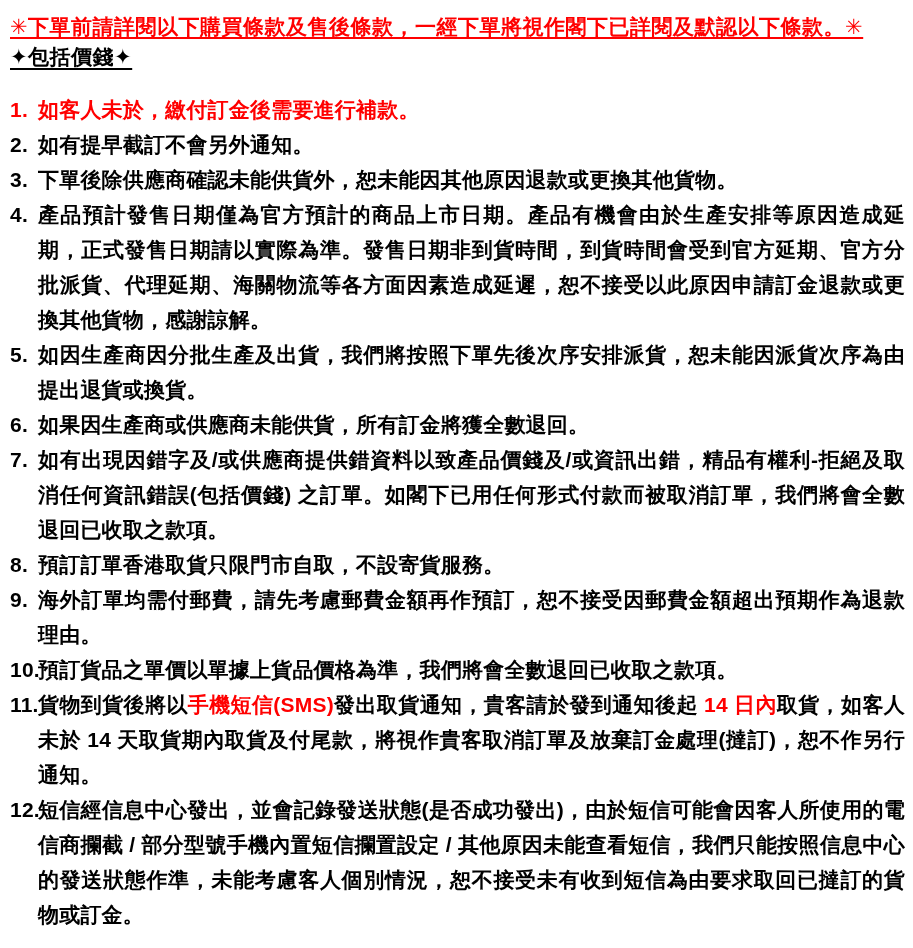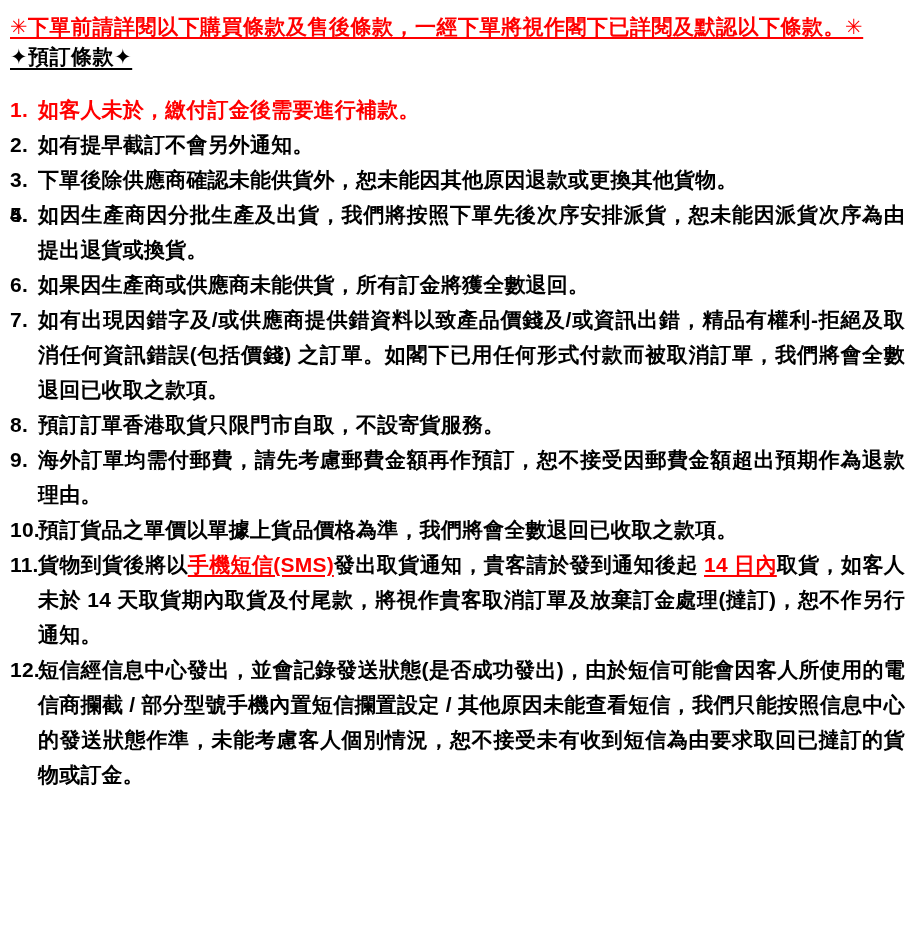--- a/index.html
+++ b/index.html
@@ -39,39 +39,38 @@
   }
   .term-number{
     position:absolute;left:0;top:0;
     white-space:nowrap;
   }
   .term-red,.term-red .term-number{color:var(--alert-red);}
   .seg-normal{color:inherit;}
   .seg-red{color:var(--alert-red);}
   .seg-red-underline{
     color:var(--alert-red);
-    text-decoration:underline;
     text-underline-offset:3px;
   }
 </style>
 </head>
 <body>
 
 <div class="page">
   <div class="notice">✳下單前請詳閱以下購買條款及售後條款，一經下單將視作閣下已詳閱及默認以下條款。✳</div>
 
   <div class="section-title-row">
-    <span class="section-title">✦預訂條款✦</span>
+    <span class="section-title">✦包括價錢✦</span>
   </div>
 
   <div class="terms">
       <div class="term term-red"><span class="term-number">1.</span><span class="seg-red">如客人未於，繳付訂金後需要進行補款。</span></div>
       <div class="term"><span class="term-number">2.</span><span class="seg-normal">如有提早截訂不會另外通知。</span></div>
       <div class="term"><span class="term-number">3.</span><span class="seg-normal">下單後除供應商確認未能供貨外，恕未能因其他原因退款或更換其他貨物。</span></div>
-      <div class="term"><span class="term-number">4.</span></div>
+      <div class="term"><span class="term-number">4.</span><span class="seg-normal">產品預計發售日期僅為官方預計的商品上市日期。產品有機會由於生產安排等原因造成延期，正式發售日期請以實際為準。發售日期非到貨時間，到貨時間會受到官方延期、官方分批派貨、代理延期、海關物流等各方面因素造成延遲，恕不接受以此原因申請訂金退款或更換其他貨物，感謝諒解。</span></div>
       <div class="term"><span class="term-number">5.</span><span class="seg-normal">如因生產商因分批生產及出貨，我們將按照下單先後次序安排派貨，恕未能因派貨次序為由提出退貨或換貨。</span></div>
       <div class="term"><span class="term-number">6.</span><span class="seg-normal">如果因生產商或供應商未能供貨，所有訂金將獲全數退回。</span></div>
       <div class="term"><span class="term-number">7.</span><span class="seg-normal">如有出現因錯字及/或供應商提供錯資料以致產品價錢及/或資訊出錯，精品有權利-拒絕及取消任何資訊錯誤(包括價錢) 之訂單。如閣下已用任何形式付款而被取消訂單，我們將會全數退回已收取之款項。</span></div>
       <div class="term"><span class="term-number">8.</span><span class="seg-normal">預訂訂單香港取貨只限門市自取，不設寄貨服務。</span></div>
       <div class="term"><span class="term-number">9.</span><span class="seg-normal">海外訂單均需付郵費，請先考慮郵費金額再作預訂，恕不接受因郵費金額超出預期作為退款理由。</span></div>
       <div class="term"><span class="term-number">10.</span><span class="seg-normal">預訂貨品之單價以單據上貨品價格為準，我們將會全數退回已收取之款項。</span></div>
       <div class="term"><span class="term-number">11.</span><span class="seg-normal">貨物到貨後將以</span><span class="seg-red-underline">手機短信(SMS)</span><span class="seg-normal">發出取貨通知，貴客請於發到通知後起 </span><span class="seg-red-underline">14 日內</span><span class="seg-normal">取貨，如客人未於 14 天取貨期內取貨及付尾款，將視作貴客取消訂單及放棄訂金處理(撻訂)，恕不作另行通知。</span></div>
       <div class="term"><span class="term-number">12.</span><span class="seg-normal">短信經信息中心發出，並會記錄發送狀態(是否成功發出)，由於短信可能會因客人所使用的電信商攔截 / 部分型號手機內置短信攔置設定 / 其他原因未能查看短信，我們只能按照信息中心的發送狀態作準，未能考慮客人個別情況，恕不接受未有收到短信為由要求取回已撻訂的貨物或訂金。</span></div>
     </div>
 </div>

